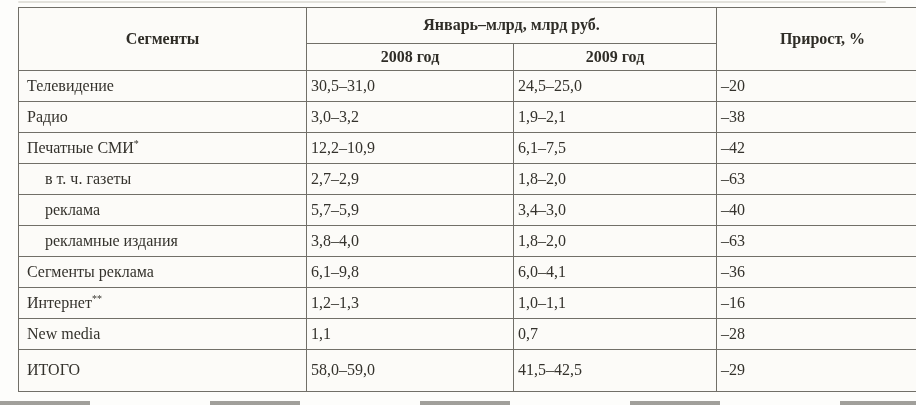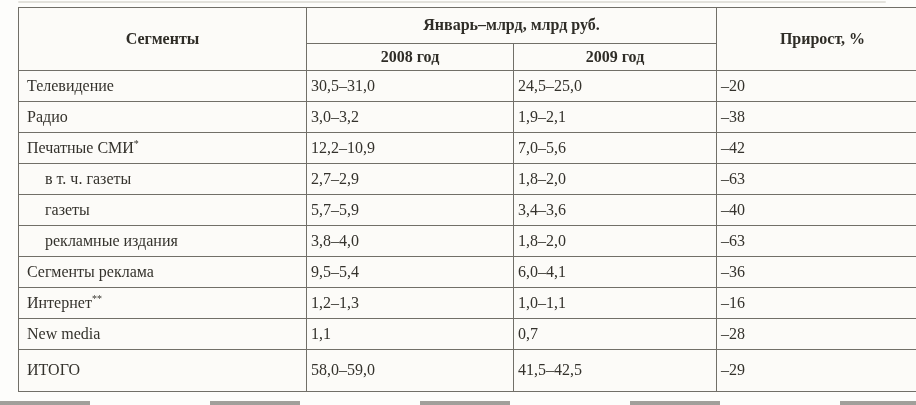--- a/index.html
+++ b/index.html
@@ -113,44 +113,44 @@
     </tr>
     <tr class="data">
       <td class="seg"><span>Радио</span><sup class="note"></sup></td>
       <td class="num">3,0–3,2</td>
       <td class="num">1,9–2,1</td>
       <td class="num">–38</td>
     </tr>
     <tr class="data">
       <td class="seg"><span>Печатные СМИ</span><sup class="note">*</sup></td>
       <td class="num">12,2–10,9</td>
-      <td class="num">7,0–5,6</td>
+      <td class="num">6,1–7,5</td>
       <td class="num">–42</td>
     </tr>
     <tr class="data indent">
       <td class="seg"><span>в т. ч. газеты</span><sup class="note"></sup></td>
       <td class="num">2,7–2,9</td>
       <td class="num">1,8–2,0</td>
       <td class="num">–63</td>
     </tr>
     <tr class="data indent">
-      <td class="seg"><span>газеты</span><sup class="note"></sup></td>
+      <td class="seg"><span>реклама</span><sup class="note"></sup></td>
       <td class="num">5,7–5,9</td>
-      <td class="num">3,4–3,6</td>
+      <td class="num">3,4–3,0</td>
       <td class="num">–40</td>
     </tr>
     <tr class="data indent">
       <td class="seg"><span>рекламные издания</span><sup class="note"></sup></td>
       <td class="num">3,8–4,0</td>
       <td class="num">1,8–2,0</td>
       <td class="num">–63</td>
     </tr>
     <tr class="data">
       <td class="seg"><span>Сегменты реклама</span><sup class="note"></sup></td>
-      <td class="num">9,5–5,4</td>
+      <td class="num">6,1–9,8</td>
       <td class="num">6,0–4,1</td>
       <td class="num">–36</td>
     </tr>
     <tr class="data">
       <td class="seg"><span>Интернет</span><sup class="note">**</sup></td>
       <td class="num">1,2–1,3</td>
       <td class="num">1,0–1,1</td>
       <td class="num">–16</td>
     </tr>
     <tr class="data">

